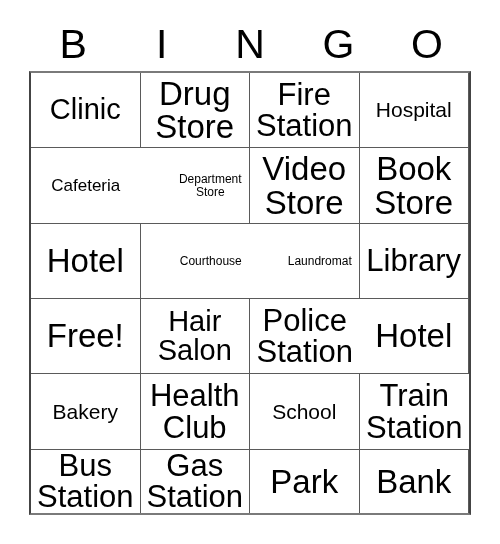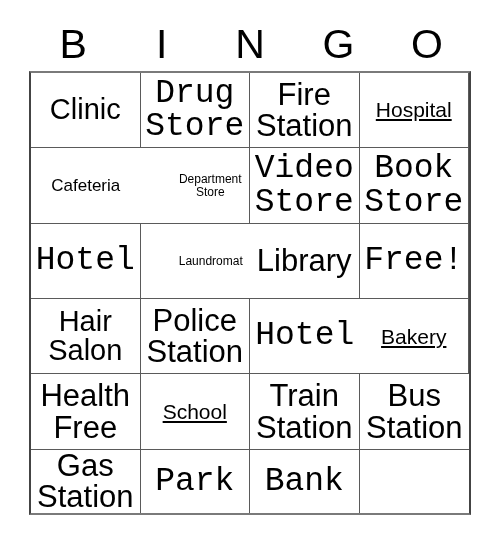--- a/index.html
+++ b/index.html
@@ -81,24 +81,24 @@
   .cell-text {
     display: block;
     width: 100%;
     line-height: 1.02;
     white-space: pre-line;
     color: #000000;
     font-weight: normal;
   }
 
   
-  .fs-xxl .cell-text { font-size: 33px; font-family: Liberation Mono, monospace; }
+  .fs-xxl .cell-text { font-size: 33px; }
   .fs-xl  .cell-text { font-size: 29px; }
   .fs-lg  .cell-text { font-size: 31px; }
-  .fs-md  .cell-text { font-size: 21px; text-decoration: underline; }
+  .fs-md  .cell-text { font-size: 21px; }
   .fs-sm  .cell-text { font-size: 17px; }
   .fs-xs  .cell-text { font-size: 12px; padding-left: 31px; }
 </style>
 </head>
 <body>
 
 <div id="bingo-card">
 
   <div id="bingo-header">
       <div class="header-letter">B</div>
@@ -135,20 +135,23 @@
 Store</span>
       </div>
       <div class="bingo-cell fs-xxl">
         <span class="cell-text">Book
 Store</span>
       </div>
       <div class="bingo-cell fs-xxl">
         <span class="cell-text">Hotel</span>
       </div>
       <div class="bingo-cell fs-xs">
+        <span class="cell-text">Courthouse</span>
+      </div>
+      <div class="bingo-cell fs-xs">
         <span class="cell-text">Laundromat</span>
       </div>
       <div class="bingo-cell fs-lg">
         <span class="cell-text">Library</span>
       </div>
       <div class="bingo-cell fs-xxl">
         <span class="cell-text">Free!</span>
       </div>
       <div class="bingo-cell fs-xl">
         <span class="cell-text">Hair
@@ -159,21 +162,21 @@
 Station</span>
       </div>
       <div class="bingo-cell fs-xxl">
         <span class="cell-text">Hotel</span>
       </div>
       <div class="bingo-cell fs-md">
         <span class="cell-text">Bakery</span>
       </div>
       <div class="bingo-cell fs-lg">
         <span class="cell-text">Health
-Free</span>
+Club</span>
       </div>
       <div class="bingo-cell fs-md">
         <span class="cell-text">School</span>
       </div>
       <div class="bingo-cell fs-lg">
         <span class="cell-text">Train
 Station</span>
       </div>
       <div class="bingo-cell fs-lg">
         <span class="cell-text">Bus

